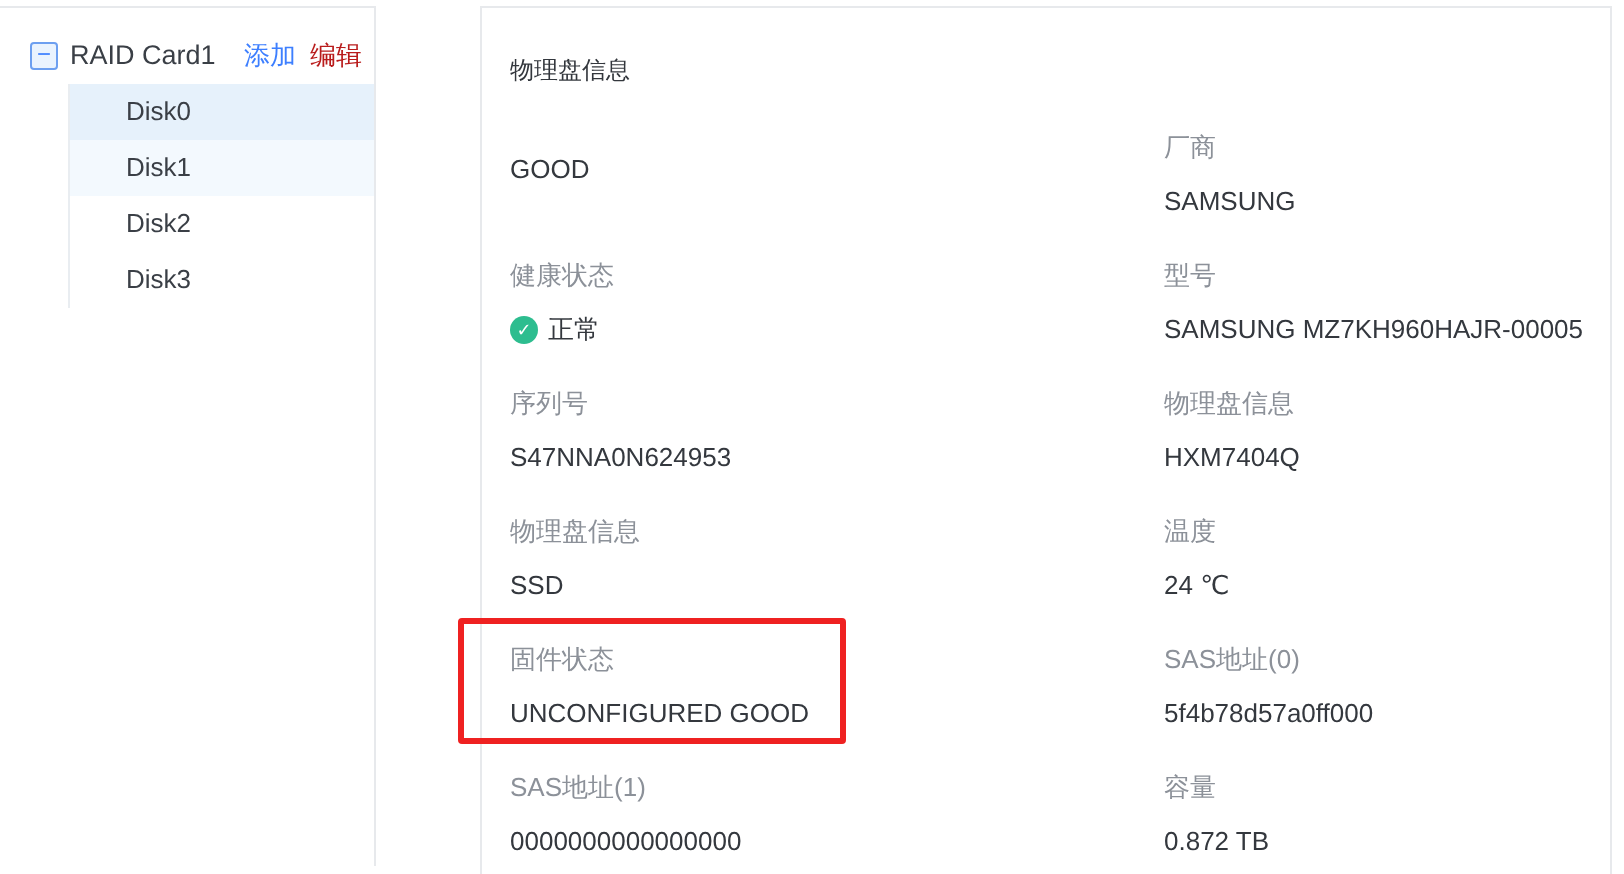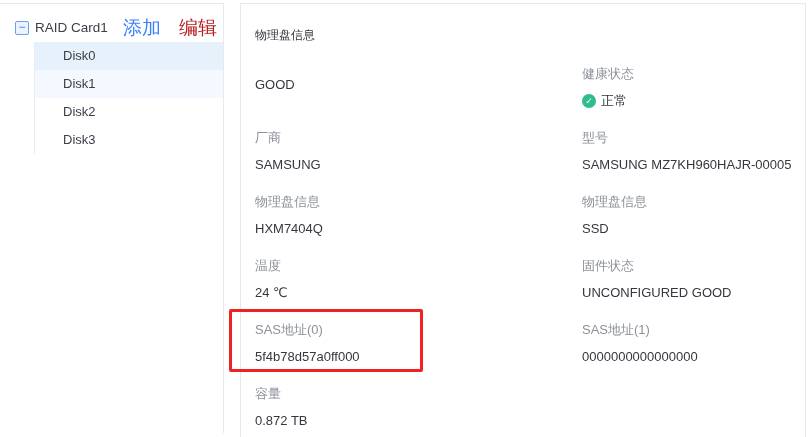--- a/index.html
+++ b/index.html
@@ -8,21 +8,21 @@
     background: #ffffff;
     font-family: "Liberation Sans", "DejaVu Sans", sans-serif;
     overflow: hidden;
     position: relative;
   }
 
   
   .sidebar {
     position: absolute;
     left: 0; top: 3px;
-    width: 224px; height: 430px;
+    width: 188px; height: 430px;
     border-top: 1px solid #e7e9ec;
     border-right: 1px solid #e7e9ec;
     background: #fff;
     padding-top: 9px;
   }
   .tree-root-row {
     display: flex;
     align-items: center;
     height: 29px;
     padding: 0 6px 0 15px;
@@ -44,22 +44,22 @@
   .collapse-box::before { content: "−"; margin-top: -1px; }
   .tree-root-label {
     margin-left: 6px;
     font-size: 13.5px;
     color: #3a3f46;
     white-space: nowrap;
   }
   .tree-actions {
     margin-left: auto;
     display: flex;
-    gap: 18px;
-    font-size: 19px;
+    gap: 7px;
+    font-size: 13px;
   }
   .link-add { color: #3d7fff; cursor: pointer; }
   .link-edit { color: #b91c1c; cursor: pointer; }
 
   .tree-children {
     margin-left: 34px;
     border-left: 1px solid #e9edf1;
   }
   .tree-child-row {
     height: 28px;
@@ -154,37 +154,41 @@
 <section class="main-panel">
   <div class="panel-title">物理盘信息</div>
 
   <div class="fields-grid">
 
     <div class="field">
       <div class="value">GOOD</div>
     </div>
 
     <div class="field">
+      <div class="label">厂商</div>
+      <div class="value">SAMSUNG</div>
+    </div>
+
+    <div class="field">
       <div class="label">健康状态</div>
       <div class="value value-with-icon">
         <span class="check-circle"></span>
         <span>正常</span>
       </div>
     </div>
 
     <div class="field">
-      <div class="label">厂商</div>
-      <div class="value">SAMSUNG</div>
-    </div>
-
-    <div class="field">
       <div class="label">型号</div>
       <div class="value">SAMSUNG MZ7KH960HAJR-00005</div>
     </div>
 
+    <div class="field">
+      <div class="label">序列号</div>
+      <div class="value">S47NNA0N624953</div>
+    </div>
 
     <div class="field">
       <div class="label">物理盘信息</div>
       <div class="value">HXM7404Q</div>
     </div>
 
     <div class="field">
       <div class="label">物理盘信息</div>
       <div class="value">SSD</div>
     </div>

